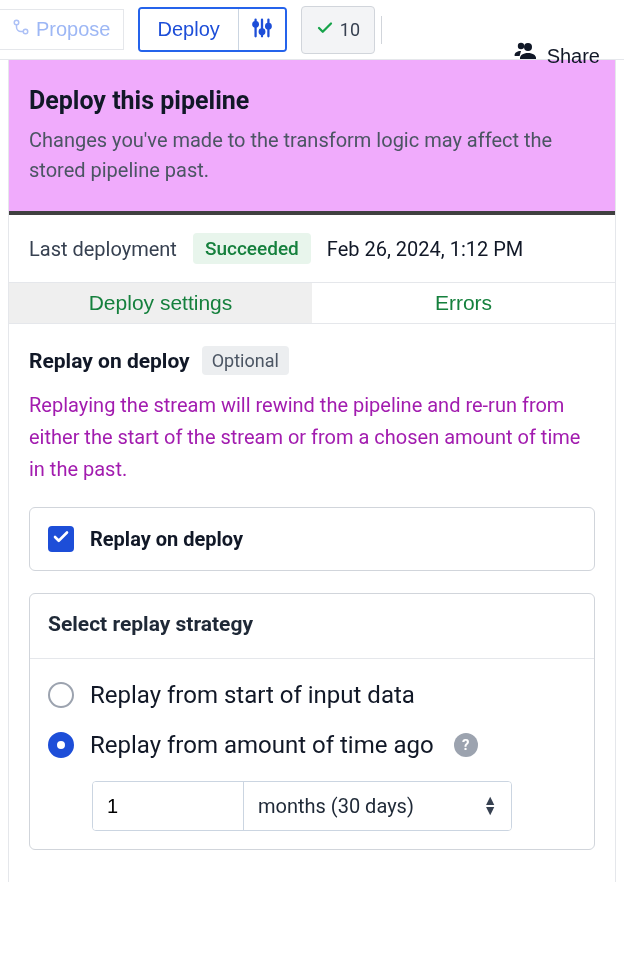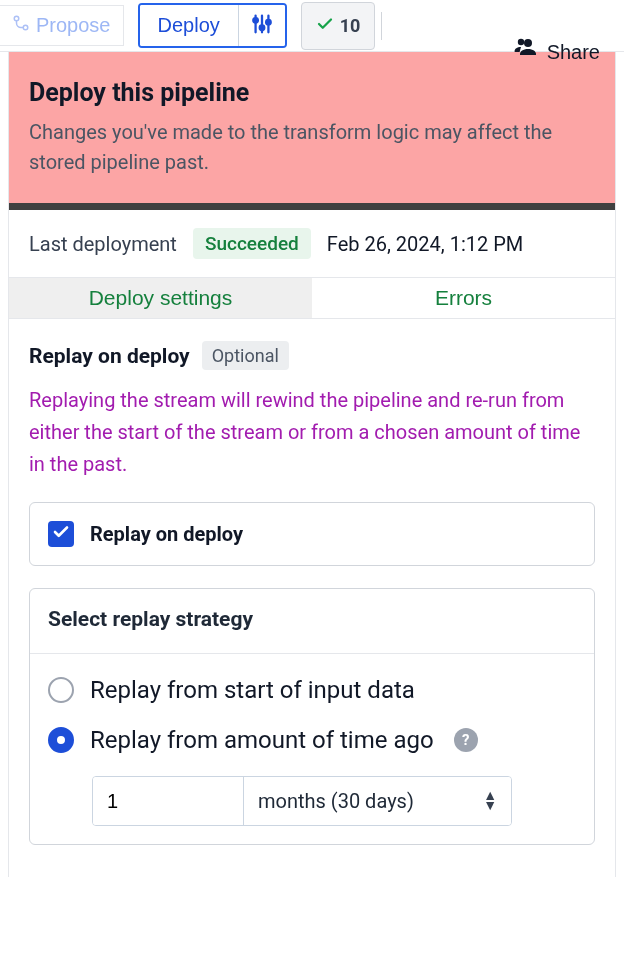--- a/index.html
+++ b/index.html
@@ -11,21 +11,21 @@
       height: 962px;
       overflow: hidden;
     }
 
     
     .toolbar {
       display: flex;
       align-items: center;
       padding: 6px 10px;
       border-bottom: 1px solid #e5e7eb;
-      height: 52px;
+      height: 60px;
     }
     .toolbar-left { display: flex; align-items: center; gap: 14px; }
     .toolbar-spacer { flex: 1; }
 
     .propose-btn {
       display: flex;
       align-items: center;
       gap: 6px;
       color: #9db7f5;
       font-size: 20px;
@@ -67,21 +67,21 @@
 
     .status-chip {
       display: flex;
       align-items: center;
       gap: 6px;
       padding: 12px 14px;
       background: #f3f4f6;
       border: 1px solid #d1d5db;
       border-radius: 4px;
       font-size: 18px;
-      font-weight: 700;
+      font-weight: 400;
       color: #374151;
       cursor: pointer;
     }
     .status-chip svg { flex-shrink: 0; }
 
     .vdiv { width: 1px; height: 28px; background: #d1d5db; margin: 0 6px; }
 
     .share-btn {
       display: flex;
       align-items: flex-end;
@@ -97,23 +97,23 @@
     }
 
     
     .panel {
       margin: 0 8px 0 8px;
       border-left: 1px solid #e5e7eb;
       border-right: 1px solid #e5e7eb;
     }
 
     .panel-header {
-      background: #fca5a5;
+      background: #f0abfc;
       padding: 26px 20px 26px 20px;
-      border-bottom: 7px solid #404040;
+      border-bottom: 4px solid #404040;
     }
     .panel-title {
       font-size: 25px;
       font-weight: 700;
       color: #111827;
       margin-bottom: 10px;
     }
     .panel-sub {
       font-size: 20px;
       color: #4b5563;

